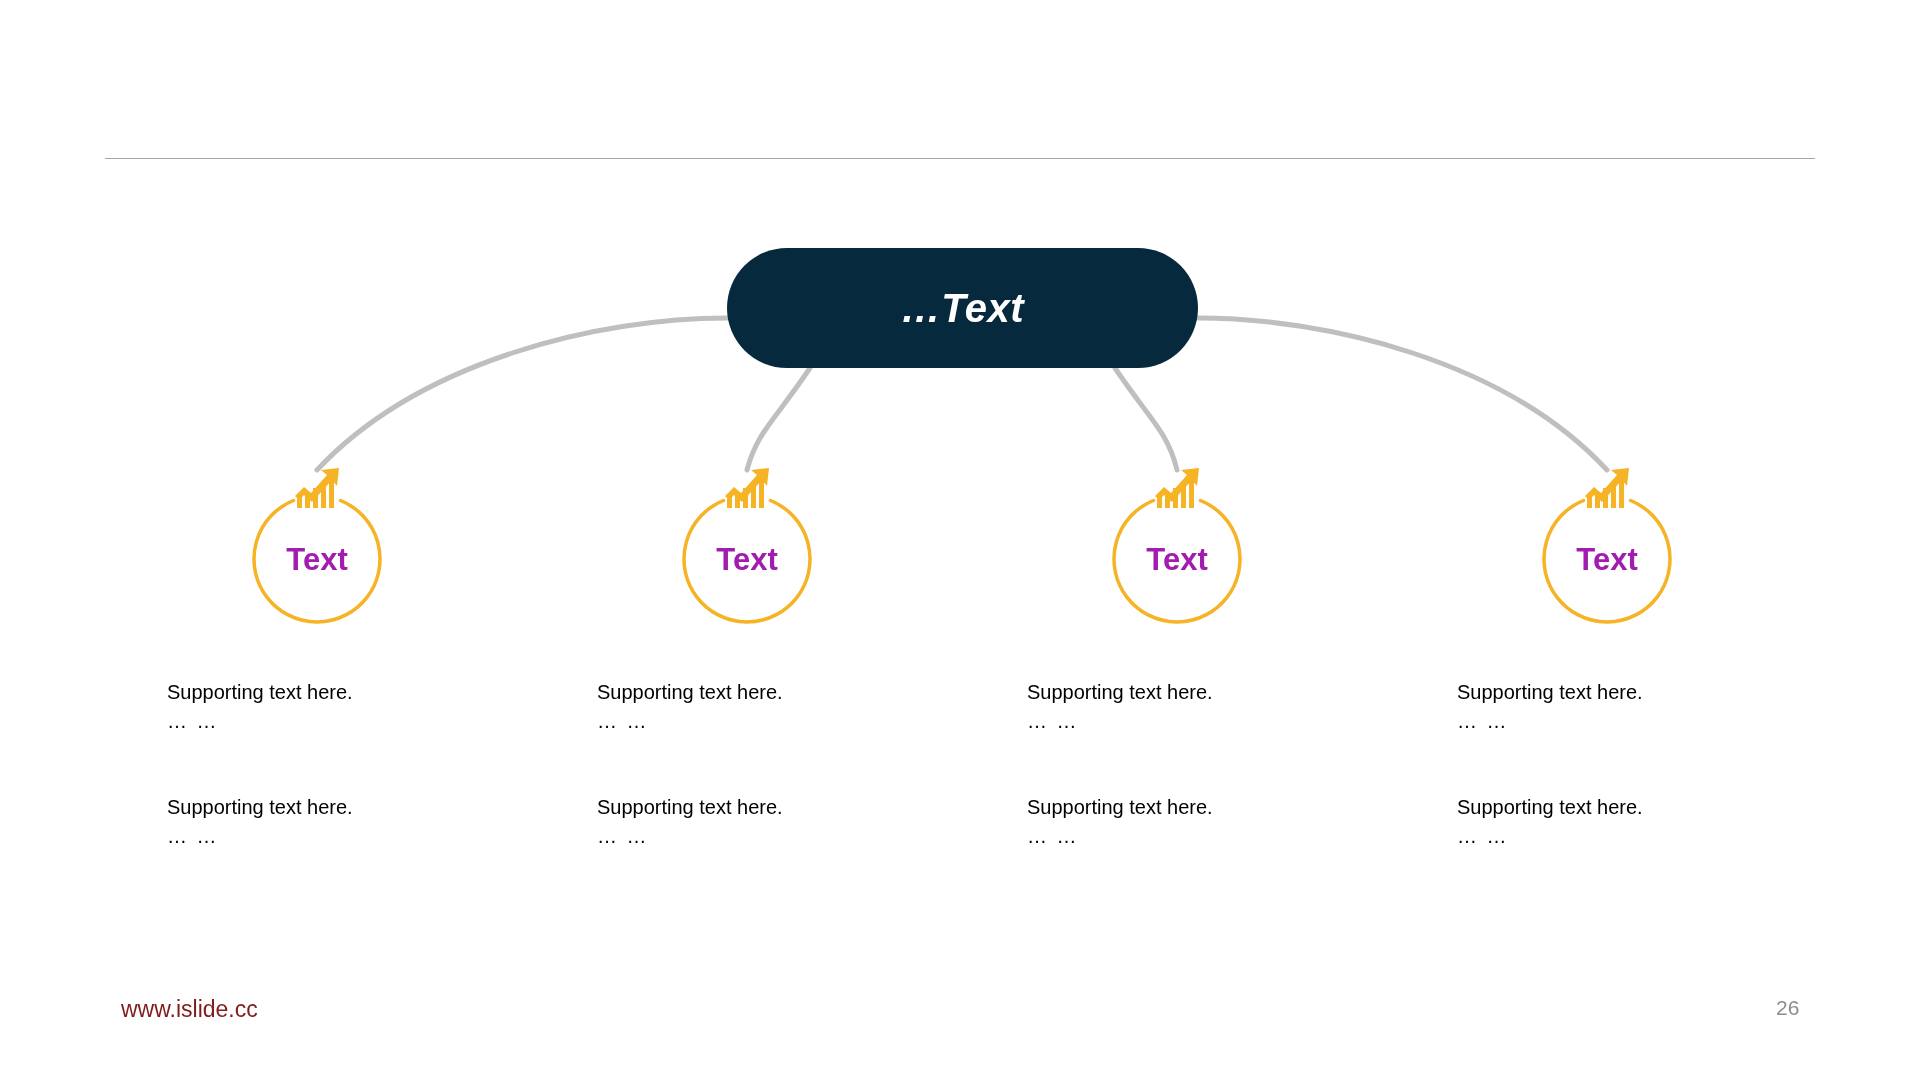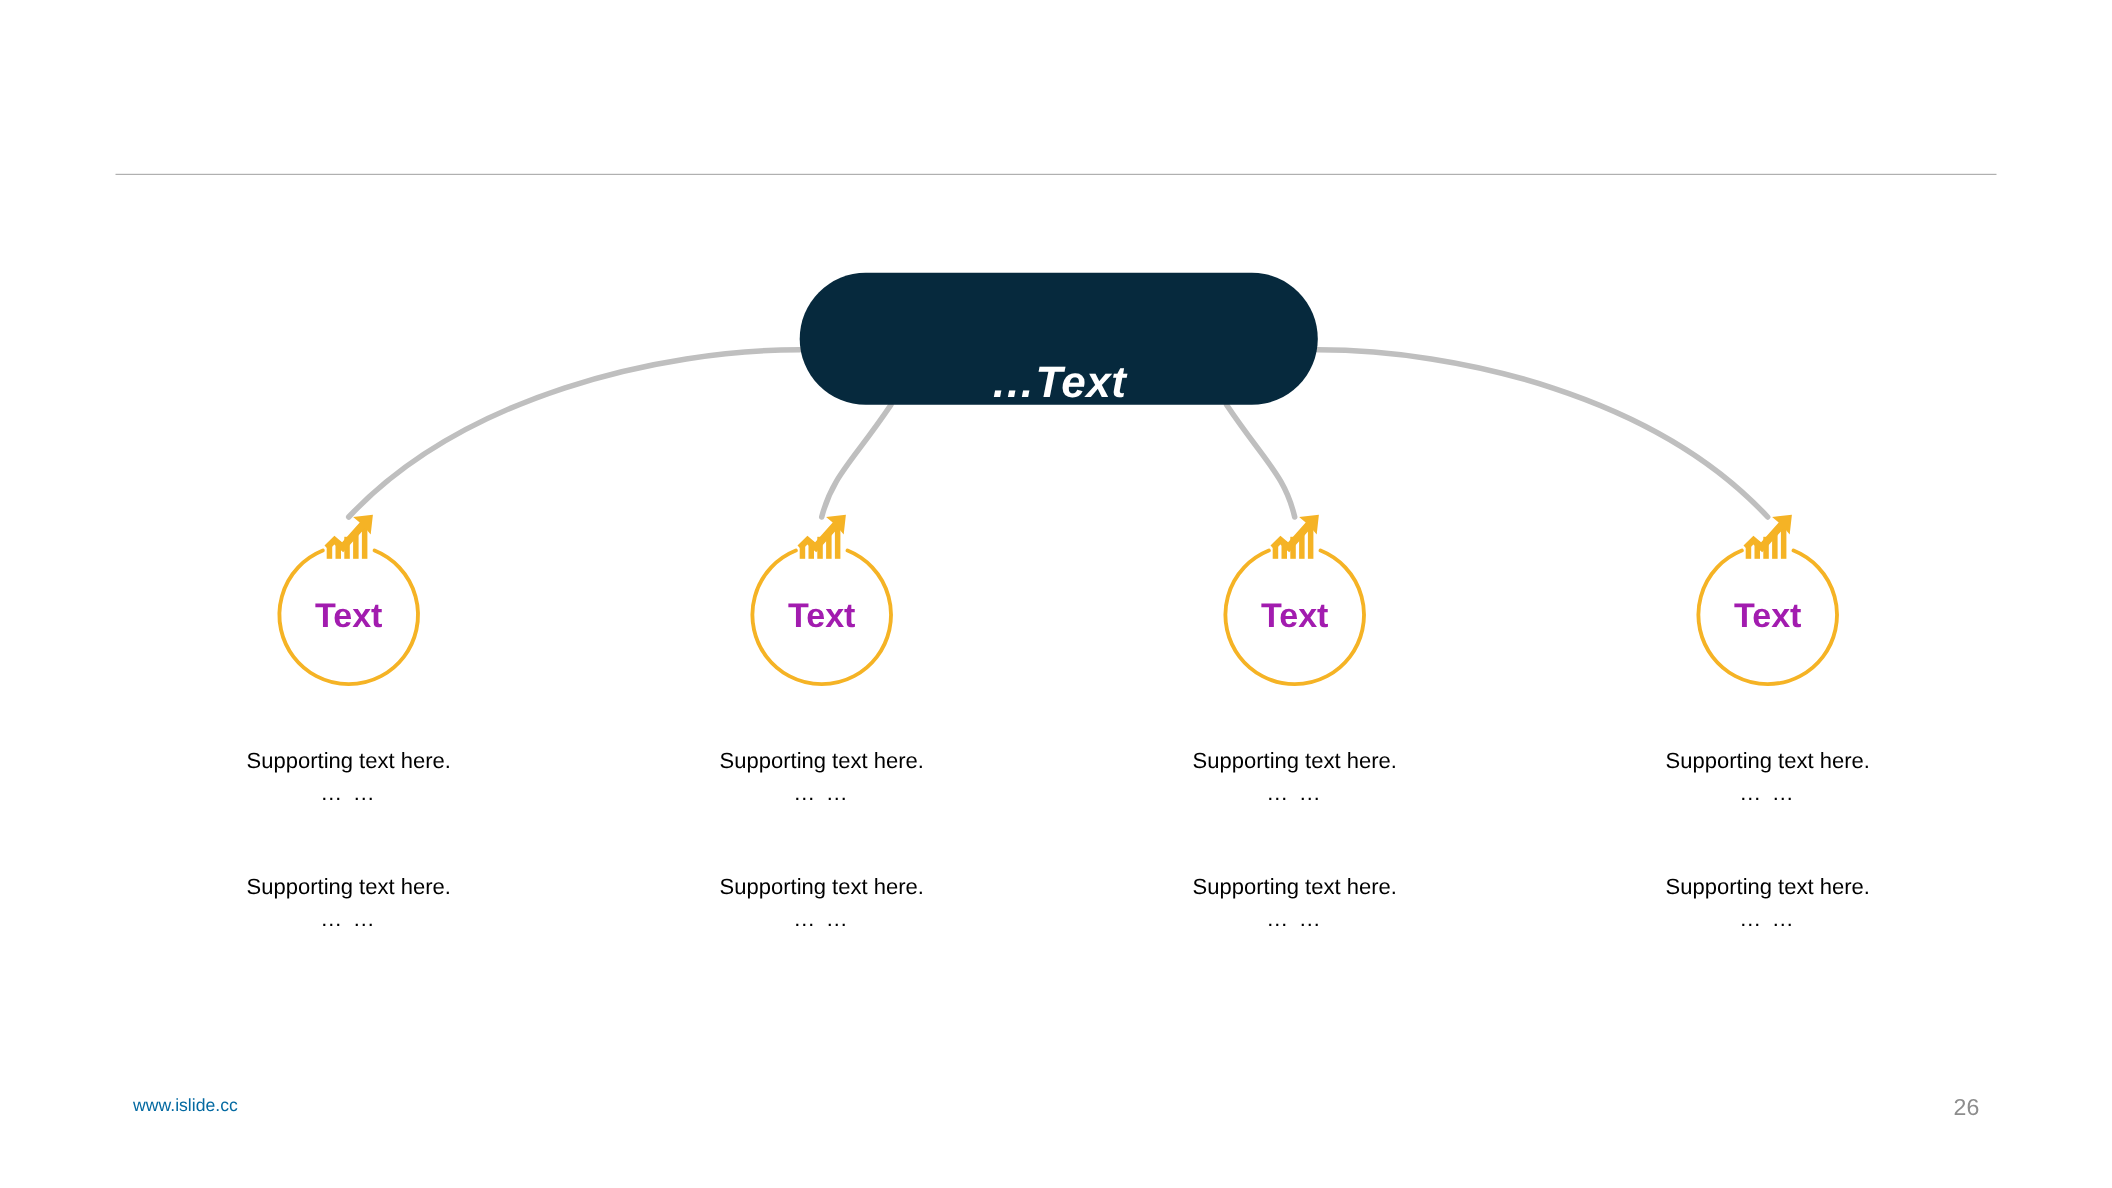--- a/index.html
+++ b/index.html
@@ -45,21 +45,21 @@
   
   #center-pill {
     position: absolute;
     left: 727px;
     top: 248px;
     width: 471px;
     height: 120px;
     border-radius: 60px;
     background: #06293d;
     display: flex;
-    align-items: flex-end;
+    align-items: center;
     justify-content: center;
     z-index: 5;
   }
   #center-pill .pill-label {
     color: #ffffff;
     font-size: 40px;
     font-weight: bold;
     font-style: italic;
     letter-spacing: 0.5px;
     line-height: 1;
@@ -106,21 +106,20 @@
     left: 50%;
     top: -22px;
     margin-left: -26px;
     width: 52px;
     height: 46px;
   }
 
   
   .support-block {
     width: 300px;
-    text-align: center;
     font-size: 20px;
     color: #000000;
     line-height: 1.0;
   }
   .support-block .line1 {
     display: block;
     white-space: nowrap;
   }
   .support-block .line2 {
     display: block;
@@ -128,22 +127,22 @@
     letter-spacing: 2px;
   }
   .support-a { margin-top: 52px; }
   .support-b { margin-top: 66px; }
 
   
   #footer-site {
     position: absolute;
     left: 121px;
     top: 998px;
-    font-size: 16px;
-    color: #0369a1;
+    font-size: 23px;
+    color: #7f1d1d;
     line-height: 1;
   }
   #footer-page {
     position: absolute;
     left: 1776px;
     top: 997px;
     width: 60px;
     text-align: left;
     font-size: 21px;
     color: #8d8d8d;

